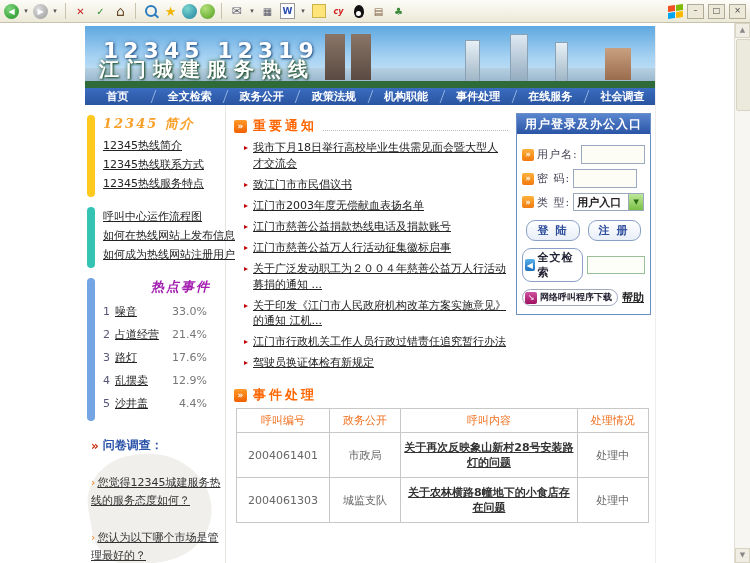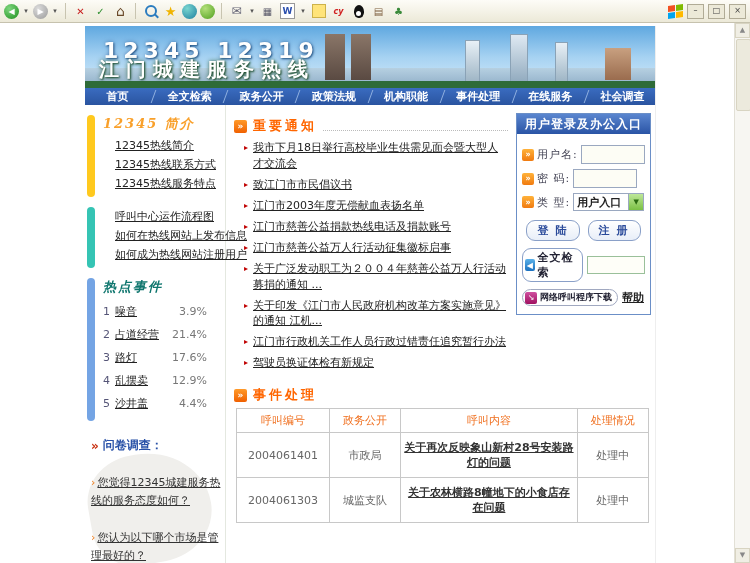--- a/index.html
+++ b/index.html
@@ -74,22 +74,22 @@
   .sidebar{width:141px;border-right:1px solid #e4e8e0;min-height:460px;padding-top:6px;box-sizing:border-box;}
   .maincol{flex:1;padding:6px 4px 0 8px;box-sizing:border-box;}
 
   
   .side-sec{position:relative;padding:2px 4px 8px 18px;}
   .side-sec::before{content:"";position:absolute;left:2px;top:4px;bottom:6px;width:8px;border-radius:4px;background:var(--bar);}
   .s-script{font-size:13px;font-weight:bold;font-style:italic;letter-spacing:2px;margin:2px 0 5px 0;
             font-family:"DejaVu Serif","Liberation Serif",serif;}
   .s1 .s-script{color:#f9a02a;}
   .s2 .s-script{color:#2f9f4f;}
-  .s3 .s-script{color:#0f766e;}
-  .s-link{display:block;font-size:11px;color:#222;text-decoration:underline;margin:4px 12px;cursor:pointer;white-space:nowrap;}
+  .s3 .s-script{color:#a21caf;margin-left:48px;}
+  .s-link{display:block;font-size:11px;color:#222;text-decoration:underline;margin:4px 0;cursor:pointer;white-space:nowrap;}
   .hot-row{display:flex;align-items:center;margin:8px 0;font-size:11px;}
   .hot-rank{color:#557;width:10px;}
   .hot-label{color:#222;text-decoration:underline;cursor:pointer;margin-left:2px;}
   .hot-pct{margin-left:auto;color:#777;padding-right:14px;}
   .survey{position:relative;padding:10px 4px 4px 6px;}
   .chinamap{position:absolute;left:4px;top:26px;width:122px;height:110px;background:#f0efec;
             border-radius:45% 60% 50% 40%;transform:rotate(-10deg);}
   .survey-head{position:relative;display:flex;align-items:center;gap:4px;font-size:12px;font-weight:bold;color:#2a52a8;}
   .survey-arrow{color:#c83010;font-weight:bold;font-size:12px;}
   .survey-q{position:relative;font-size:11px;color:#333;text-decoration:underline;margin:20px 0;line-height:1.6;cursor:pointer;}
@@ -259,21 +259,21 @@
             <a class="s-link">呼叫中心运作流程图</a>
             <a class="s-link">如何在热线网站上发布信息</a>
             <a class="s-link">如何成为热线网站注册用户</a>
           </div>
 
           <div class="side-sec s3" style="--bar:#74a4e4;">
             <div class="s-script">热点事件</div>
             <div class="hot-row">
               <span class="hot-rank">1</span>
               <a class="hot-label">噪音</a>
-              <span class="hot-pct">3.9%</span>
+              <span class="hot-pct">33.0%</span>
             </div>
             <div class="hot-row">
               <span class="hot-rank">2</span>
               <a class="hot-label">占道经营</a>
               <span class="hot-pct">21.4%</span>
             </div>
             <div class="hot-row">
               <span class="hot-rank">3</span>
               <a class="hot-label">路灯</a>
               <span class="hot-pct">17.6%</span>

